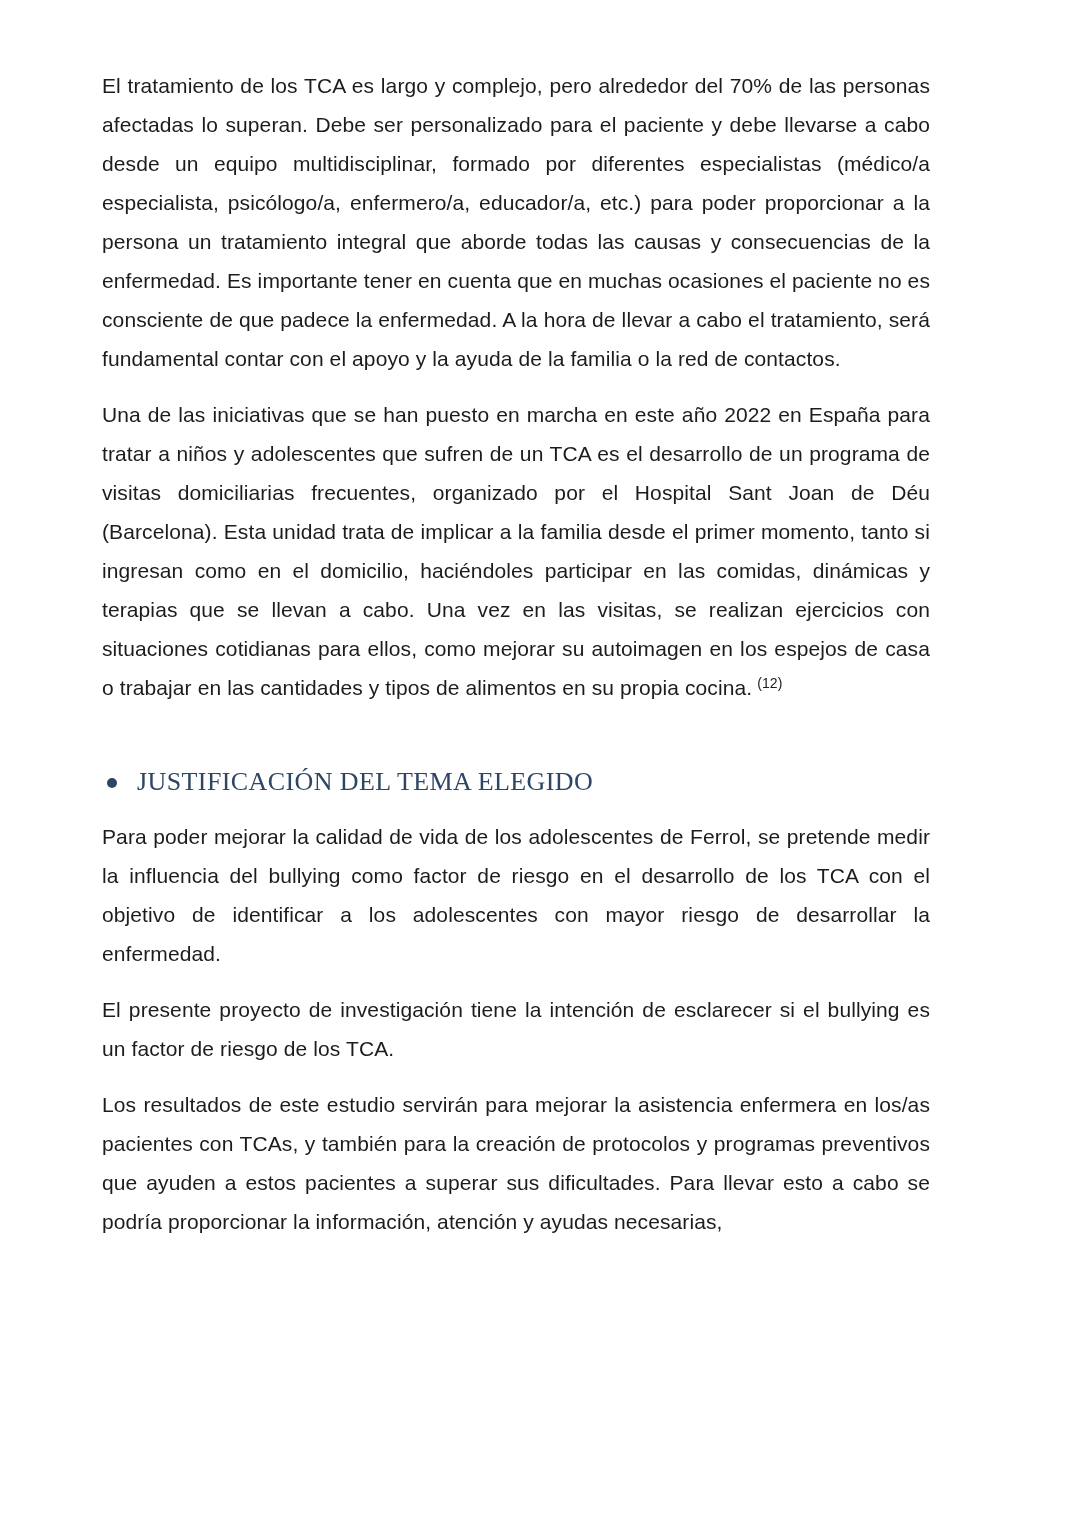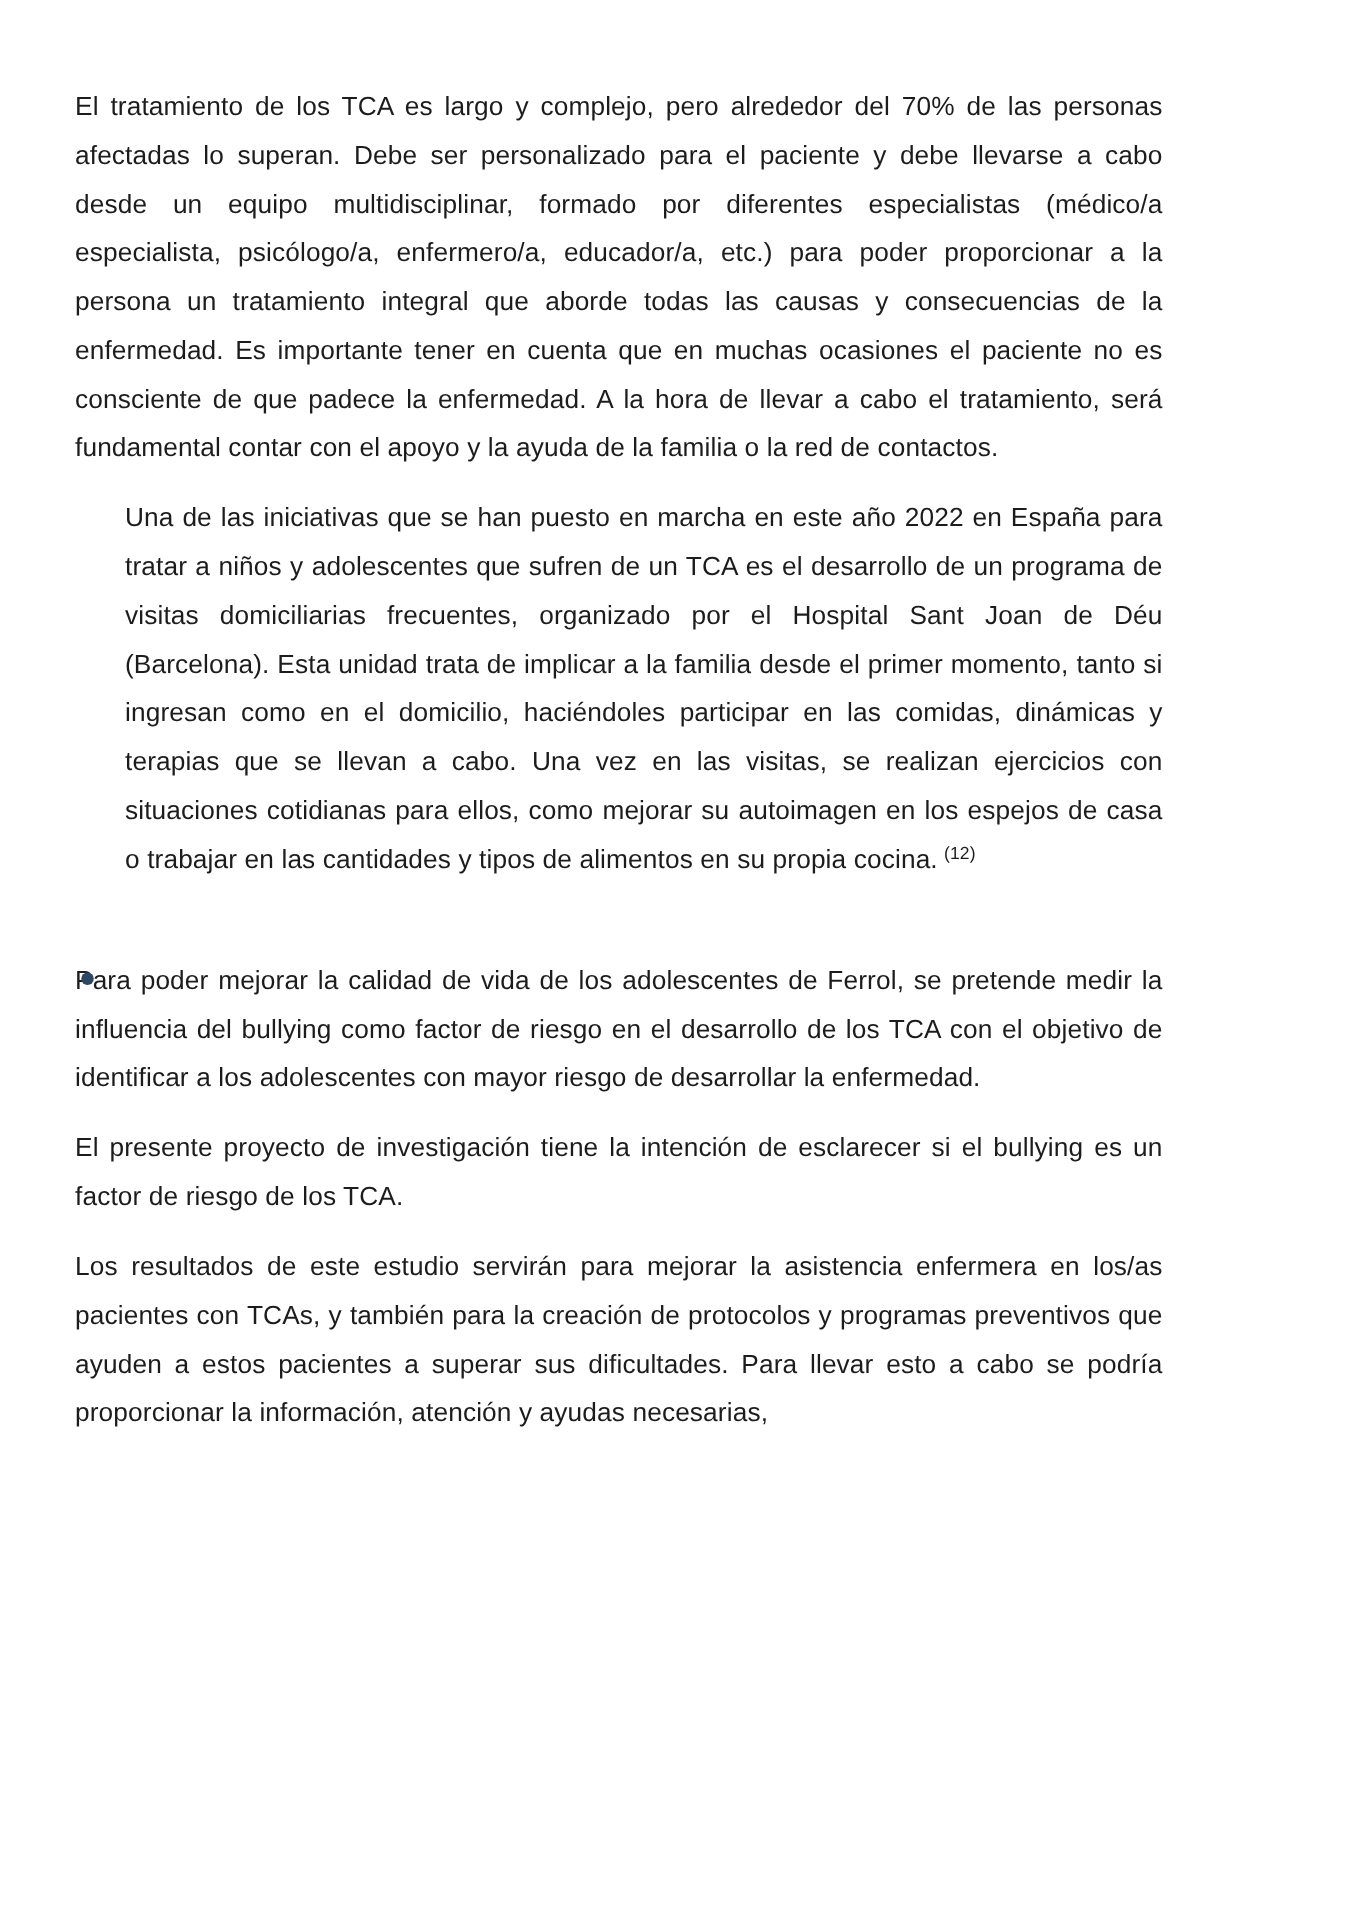--- a/index.html
+++ b/index.html
@@ -11,34 +11,33 @@
     width: 1080px;
     height: 1526px;
     overflow: hidden;
     font-family: "Liberation Sans", "DejaVu Sans", sans-serif;
     -webkit-font-smoothing: antialiased;
   }
   .page {
     box-sizing: border-box;
     width: 1080px;
     height: 1526px;
-    padding: 66px 150px 0 60px;
+    padding: 66px 150px 0 102px;
     background: #ffffff;
   }
   p.body-par {
     margin: 0 0 17px 0;
     font-size: 21px;
     line-height: 39px;
     color: #1c1c1c;
     text-align: justify;
     letter-spacing: 0.1px;
   }
   p.body-par.no-gap {
     margin-bottom: 0;
-    margin-left: 40px;
   }
   sup.cite {
     font-size: 14px;
     line-height: 0;
     vertical-align: 7px;
     margin-left: 5px;
     color: #1c1c1c;
   }
   h2.section-heading {
     position: relative;
@@ -71,20 +70,21 @@
 
   <p class="body-par">El tratamiento de los TCA es largo y complejo, pero alrededor del 70% de las personas afectadas lo superan. Debe ser personalizado para el paciente y debe llevarse a cabo desde un equipo multidisciplinar, formado por diferentes especialistas (médico/a especialista, psicólogo/a, enfermero/a, educador/a, etc.) para poder proporcionar a la persona un tratamiento integral que aborde todas las causas y consecuencias de la enfermedad. Es importante tener en cuenta que en muchas ocasiones el paciente no es consciente de que padece la enfermedad. A la hora de llevar a cabo el tratamiento, será fundamental contar con el apoyo y la ayuda de la familia o la red de contactos.</p>
 
   <p class="body-par no-gap">
     <span>Una de las iniciativas que se han puesto en marcha en este año 2022 en España para tratar a niños y adolescentes que sufren de un TCA es el desarrollo de un programa de visitas domiciliarias frecuentes, organizado por el Hospital Sant Joan de Déu (Barcelona). Esta unidad trata de implicar a la familia desde el primer momento, tanto si ingresan como en el domicilio, haciéndoles participar en las comidas, dinámicas y terapias que se llevan a cabo. Una vez en las visitas, se realizan ejercicios con situaciones cotidianas para ellos, como mejorar su autoimagen en los espejos de casa o trabajar en las cantidades y tipos de alimentos en su propia cocina.</span><sup class="cite">(12)</sup>
   </p>
 
 
   <h2 class="section-heading first">
     <span class="bullet-dot"></span>
+    <span>JUSTIFICACIÓN DEL TEMA ELEGIDO</span>
   </h2>
 
   <p class="body-par">Para poder mejorar la calidad de vida de los adolescentes de Ferrol, se pretende medir la influencia del bullying como factor de riesgo en el desarrollo de los TCA con el objetivo de identificar a los adolescentes con mayor riesgo de desarrollar la enfermedad.</p>
 
 
   <p class="body-par">El presente proyecto de investigación tiene la intención de esclarecer si el bullying es un factor de riesgo de los TCA.</p>
 
   <p class="body-par">Los resultados de este estudio servirán para mejorar la asistencia enfermera en los/as pacientes con TCAs, y también para la creación de protocolos y programas preventivos que ayuden a estos pacientes a superar sus dificultades. Para llevar esto a cabo se podría proporcionar la información, atención y ayudas necesarias,</p>
 
 </div>

